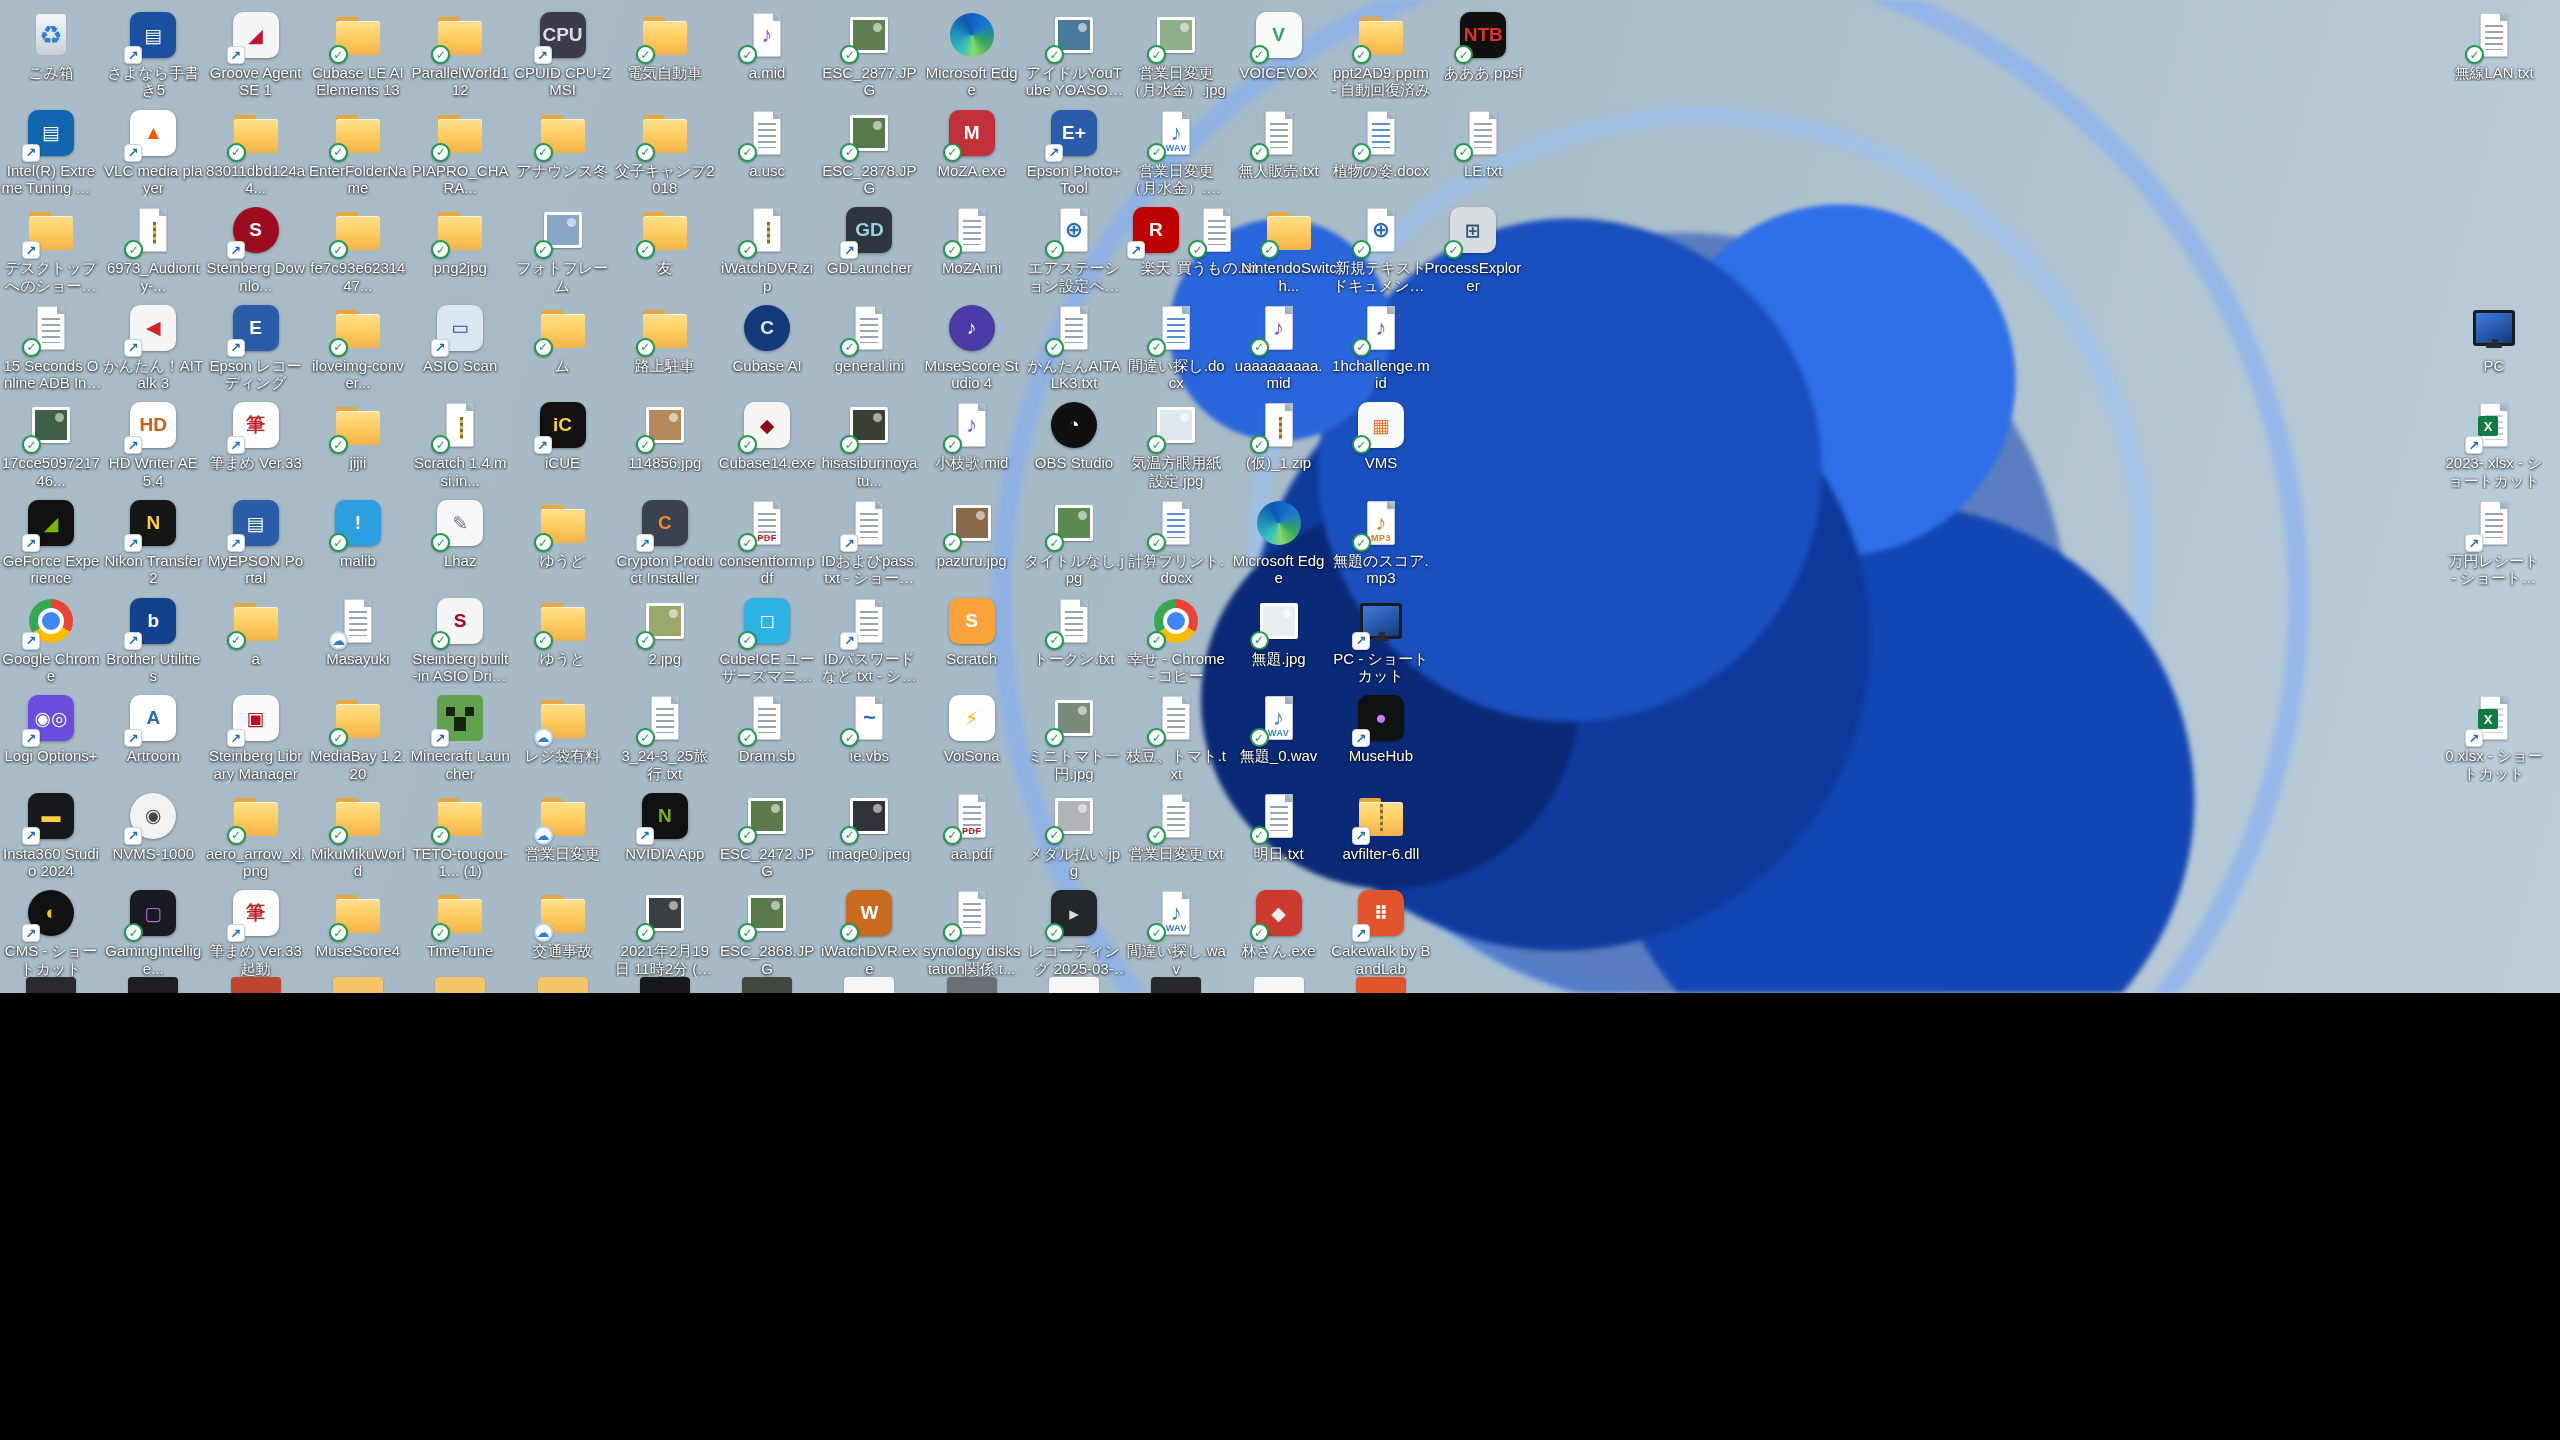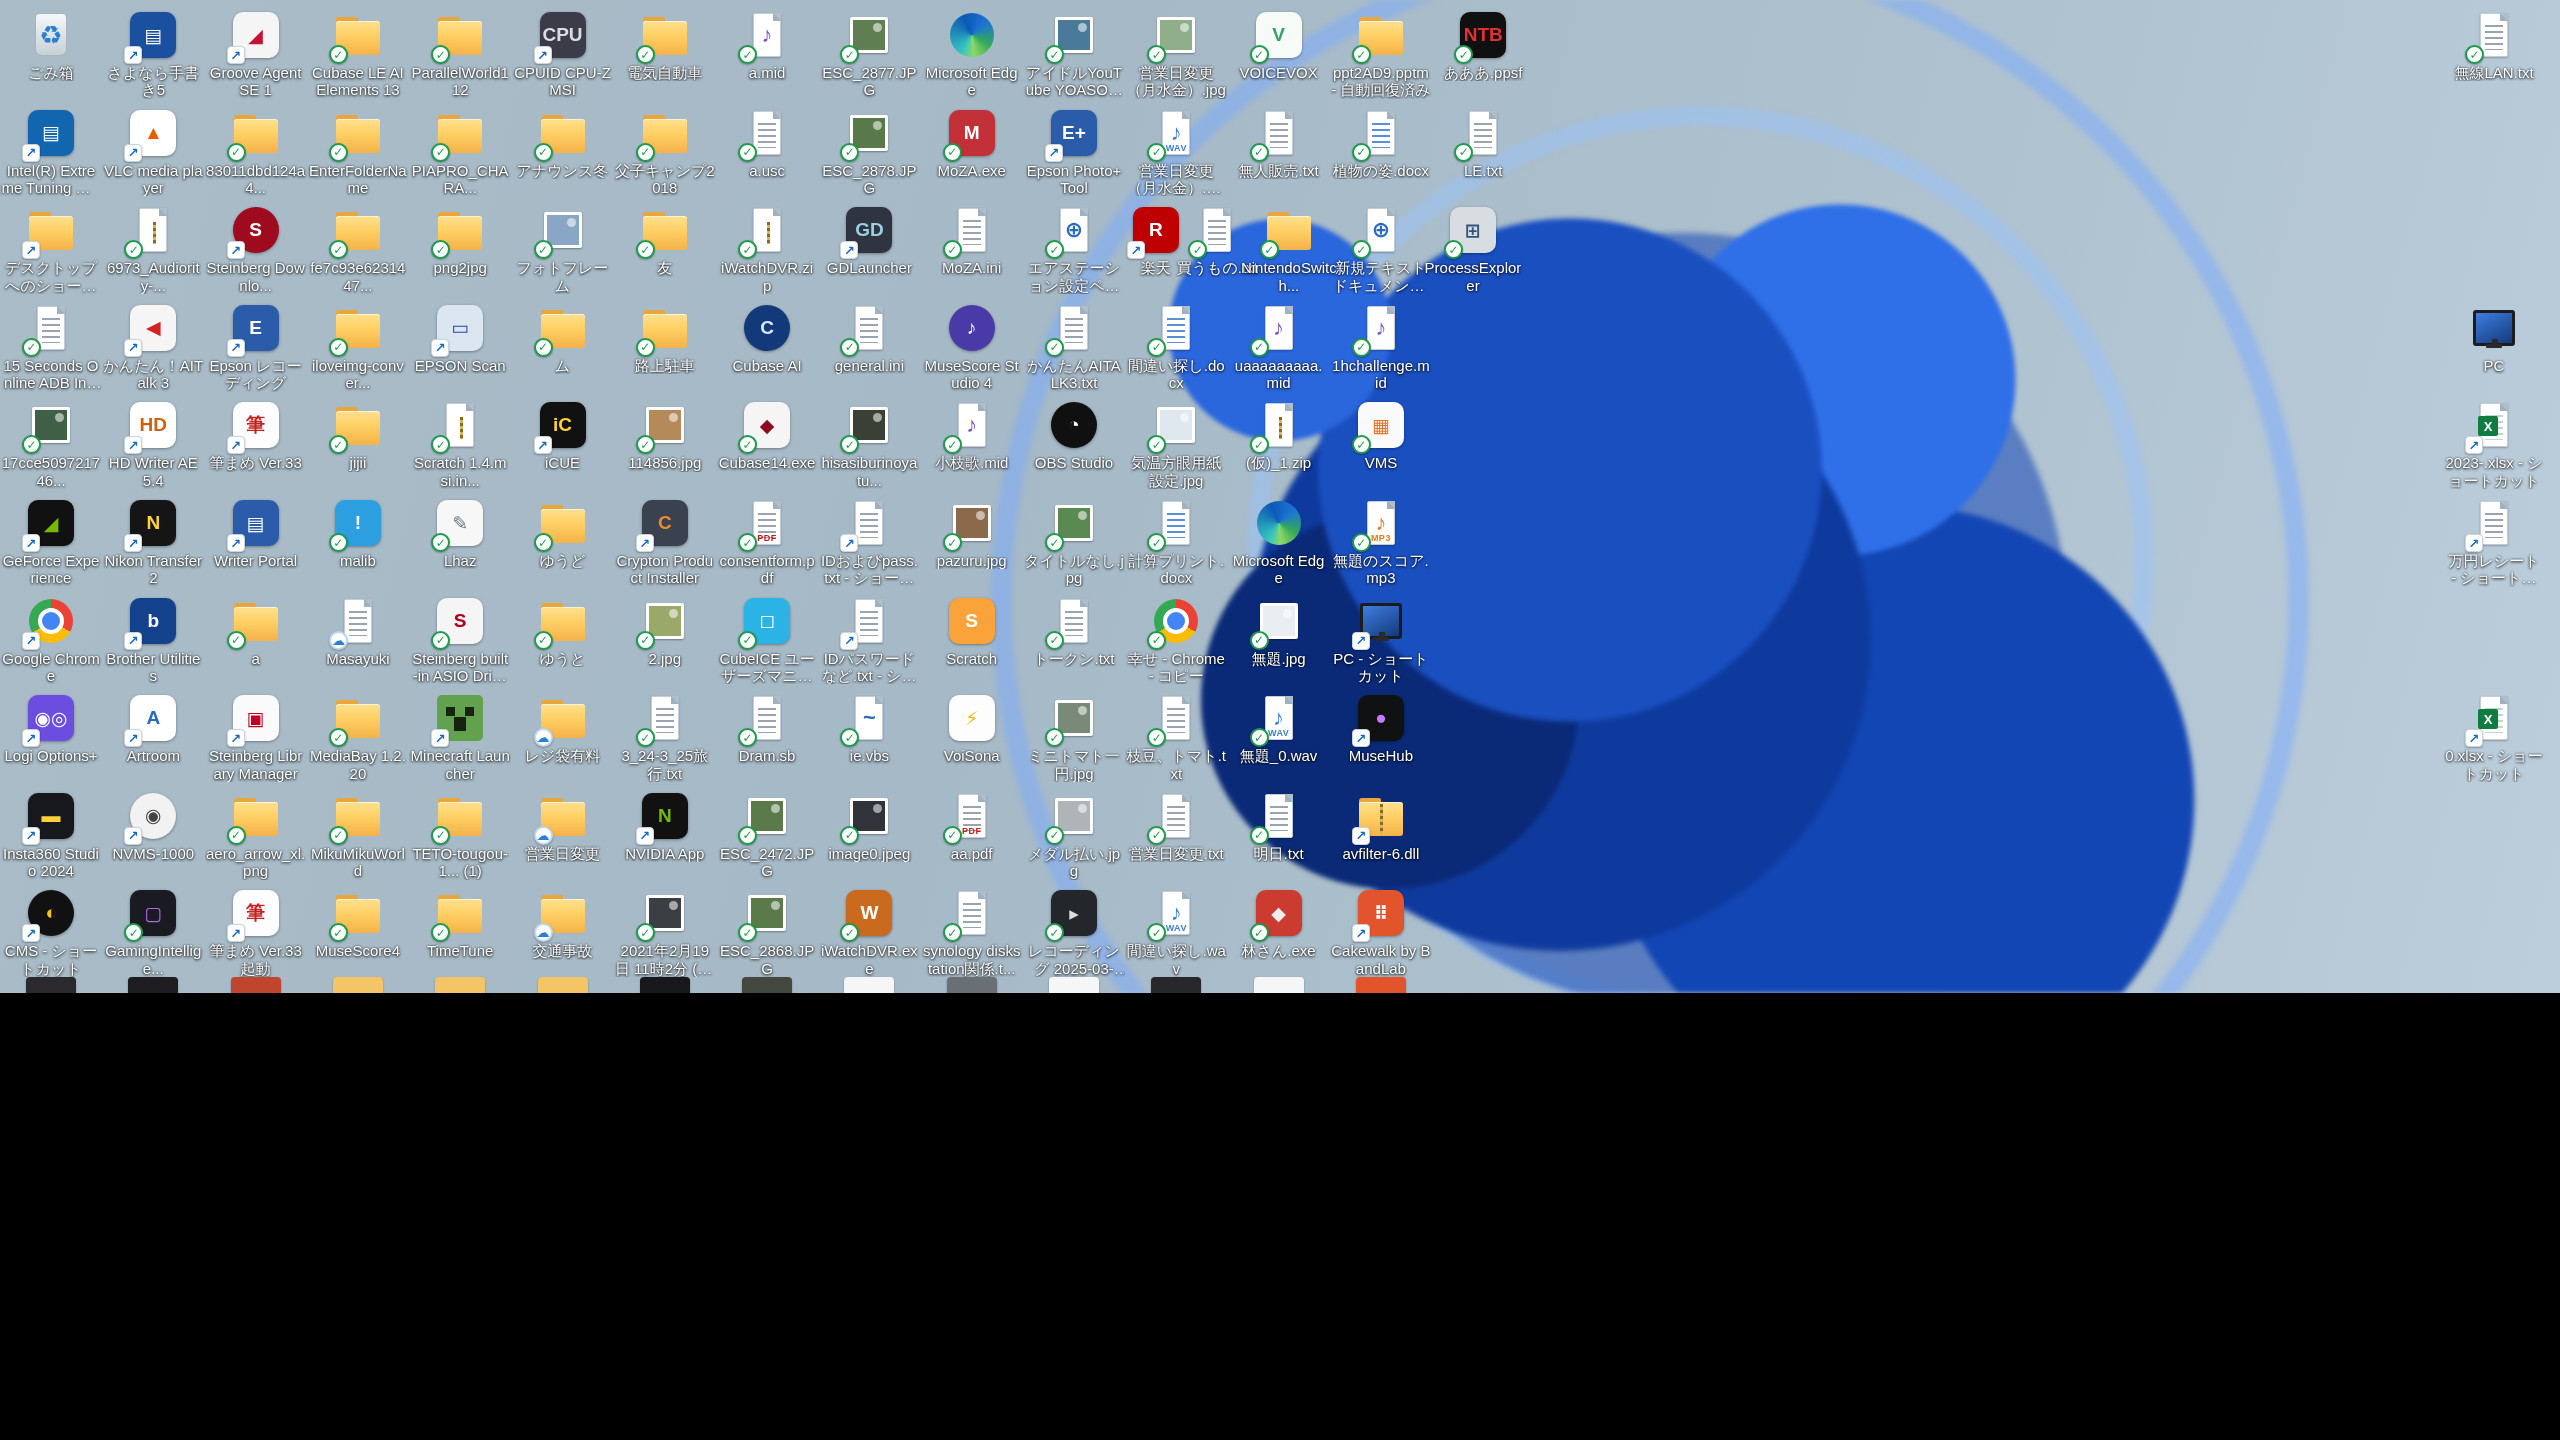--- a/index.html
+++ b/index.html
@@ -471,21 +471,21 @@
           <span class="base"></span>
           <span class="bd bd-c">✓</span>
         </div>
         <div class="lbl">iloveimg-conver...</div>
       </div>
       <div class="tile" style="left: 409.2px; top: 302.8px;">
         <div class="gicon k-app">
           <span class="base" style="background:#dce6f0;color:#2a49a0">▭</span>
           <span class="bd bd-s">↗</span>
         </div>
-        <div class="lbl">EPSON Scan</div>
+        <div class="lbl">ASIO Scan</div>
       </div>
       <div class="tile" style="left: 511.5px; top: 302.8px;">
         <div class="gicon k-folder">
           <span class="base"></span>
           <span class="bd bd-c">✓</span>
         </div>
         <div class="lbl">ム</div>
       </div>
       <div class="tile" style="left: 613.8px; top: 302.8px;">
         <div class="gicon k-folder">
@@ -670,21 +670,21 @@
           <span class="base" style="background:#151515;color:#ffd23a">N</span>
           <span class="bd bd-s">↗</span>
         </div>
         <div class="lbl">Nikon Transfer 2</div>
       </div>
       <div class="tile" style="left: 204.6px; top: 498px;">
         <div class="gicon k-app">
           <span class="base" style="background:#2a5caa;color:#ffffff">▤</span>
           <span class="bd bd-s">↗</span>
         </div>
-        <div class="lbl">Writer Portal</div>
+        <div class="lbl">MyEPSON Portal</div>
       </div>
       <div class="tile" style="left: 306.9px; top: 498px;">
         <div class="gicon k-app">
           <span class="base" style="background:#2b9fe0;color:#ffffff">!</span>
           <span class="bd bd-c">✓</span>
         </div>
         <div class="lbl">malib</div>
       </div>
       <div class="tile" style="left: 409.2px; top: 498px;">
         <div class="gicon k-app">

